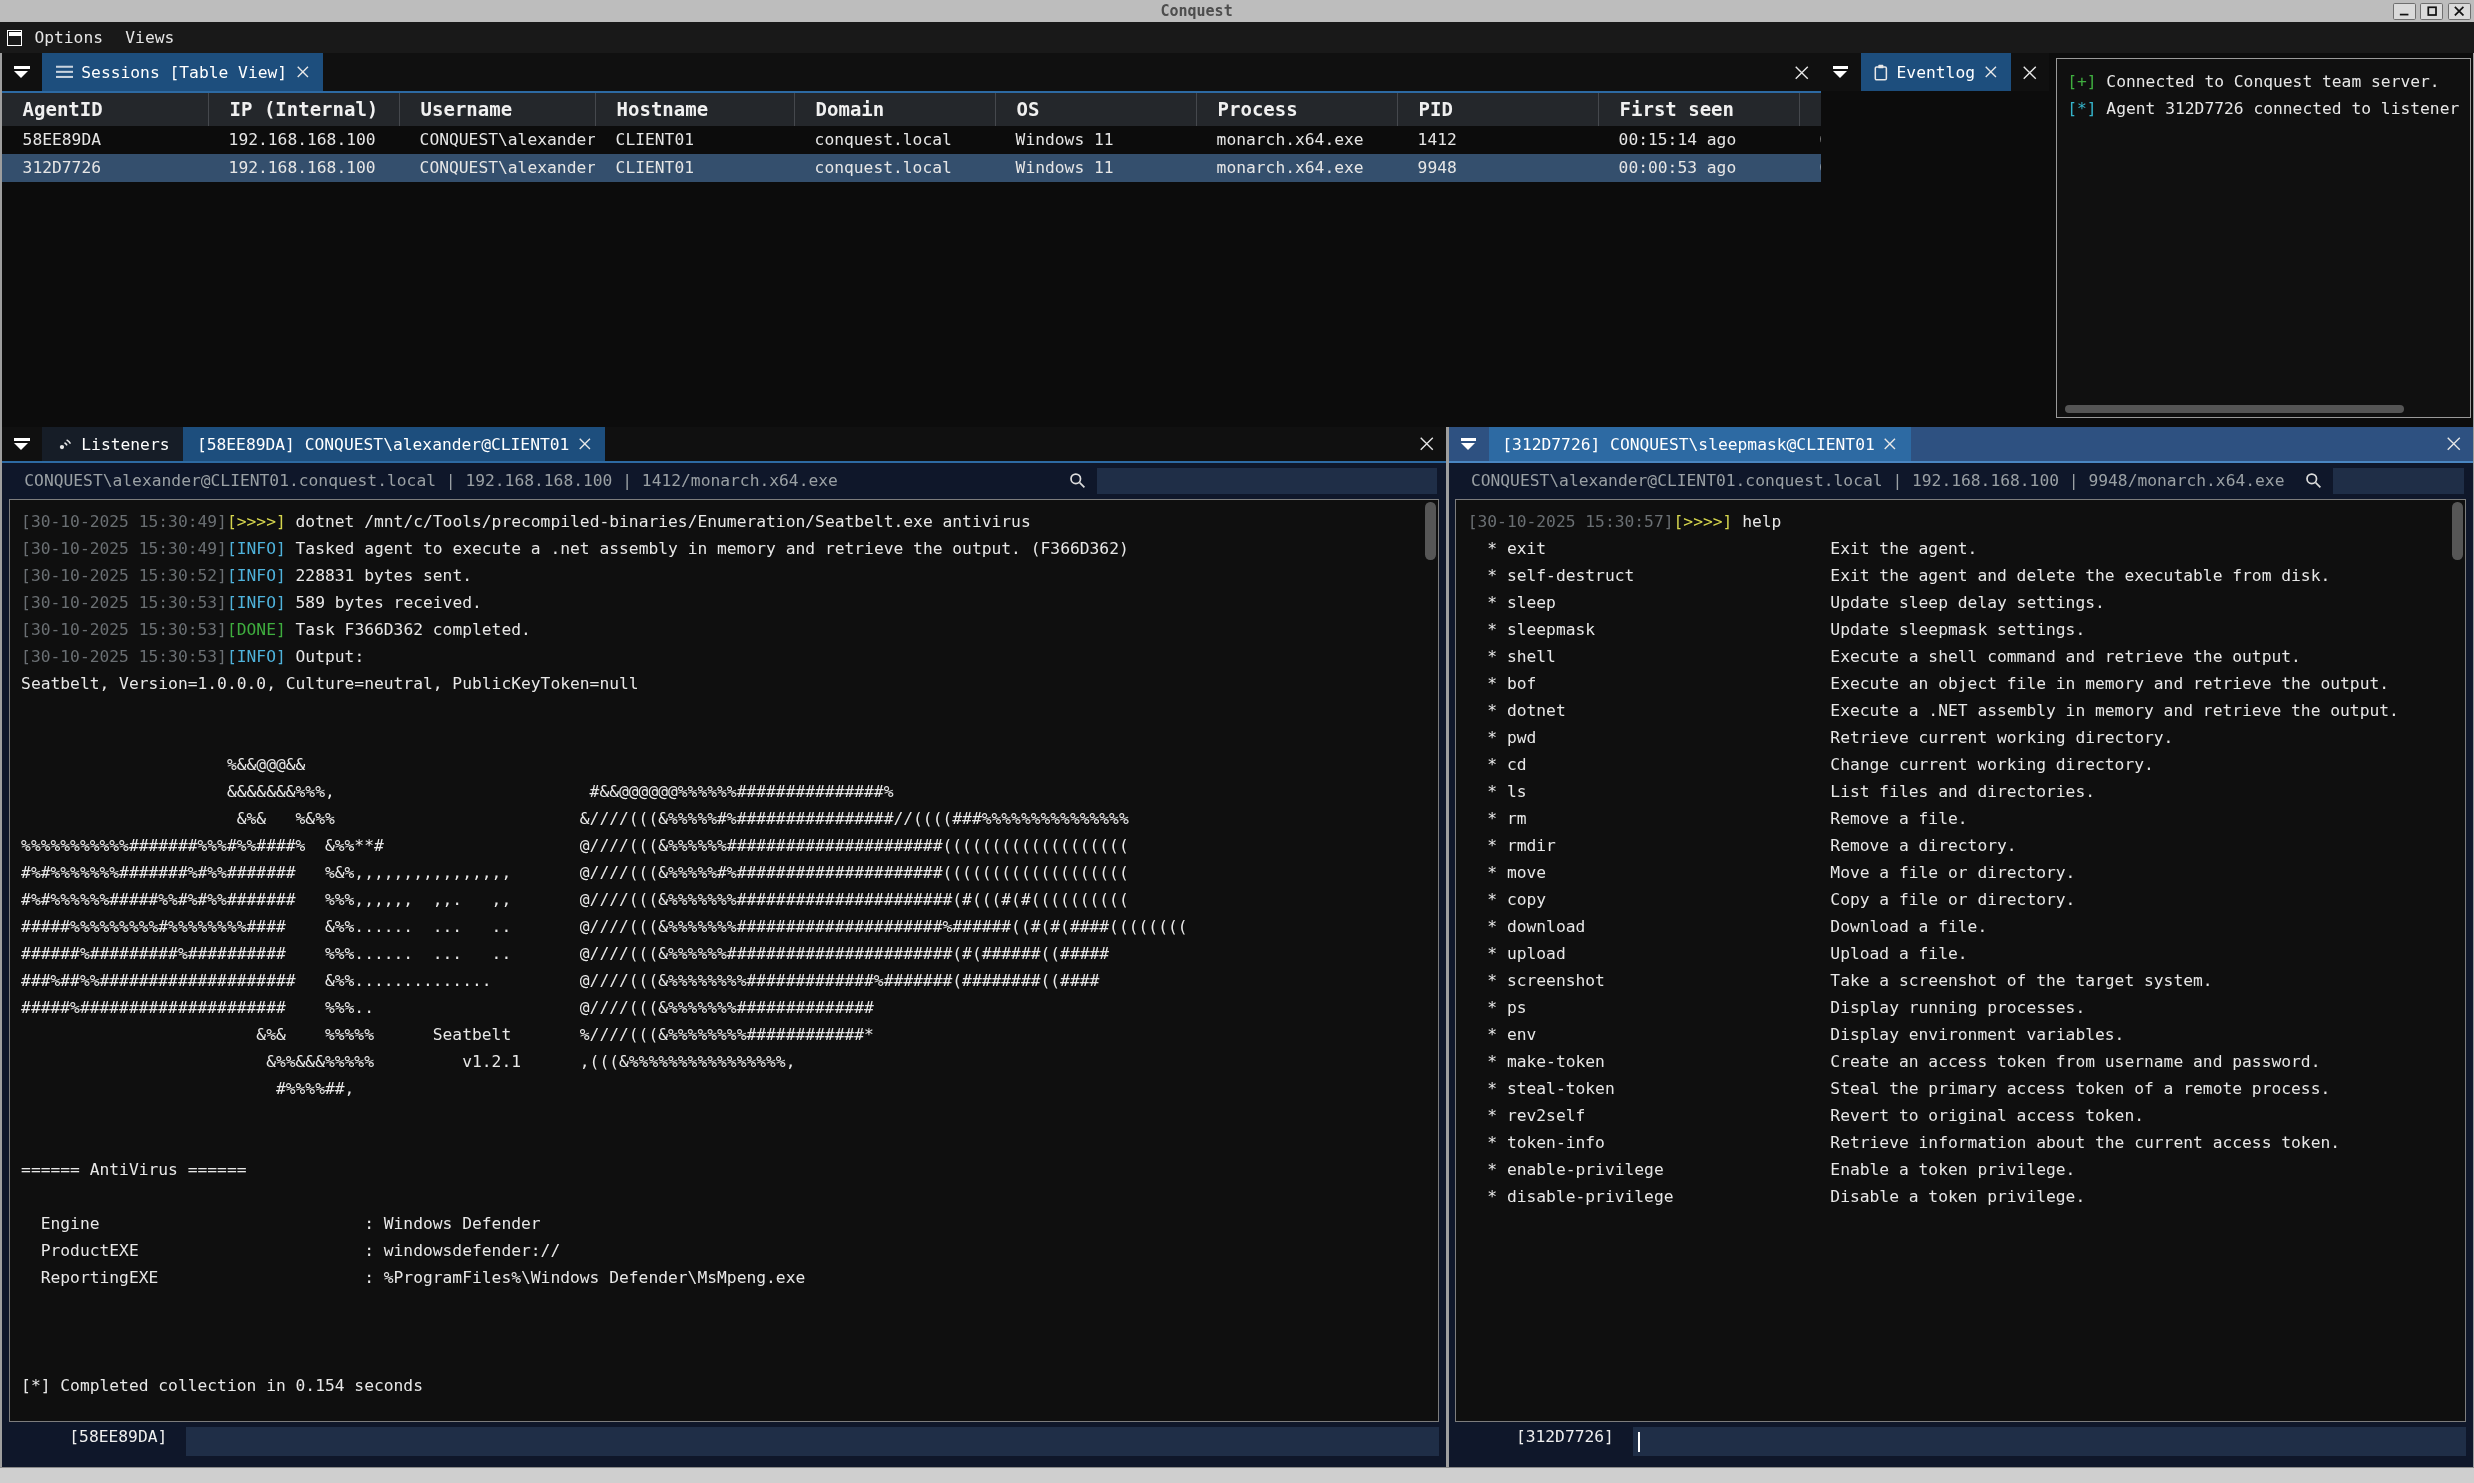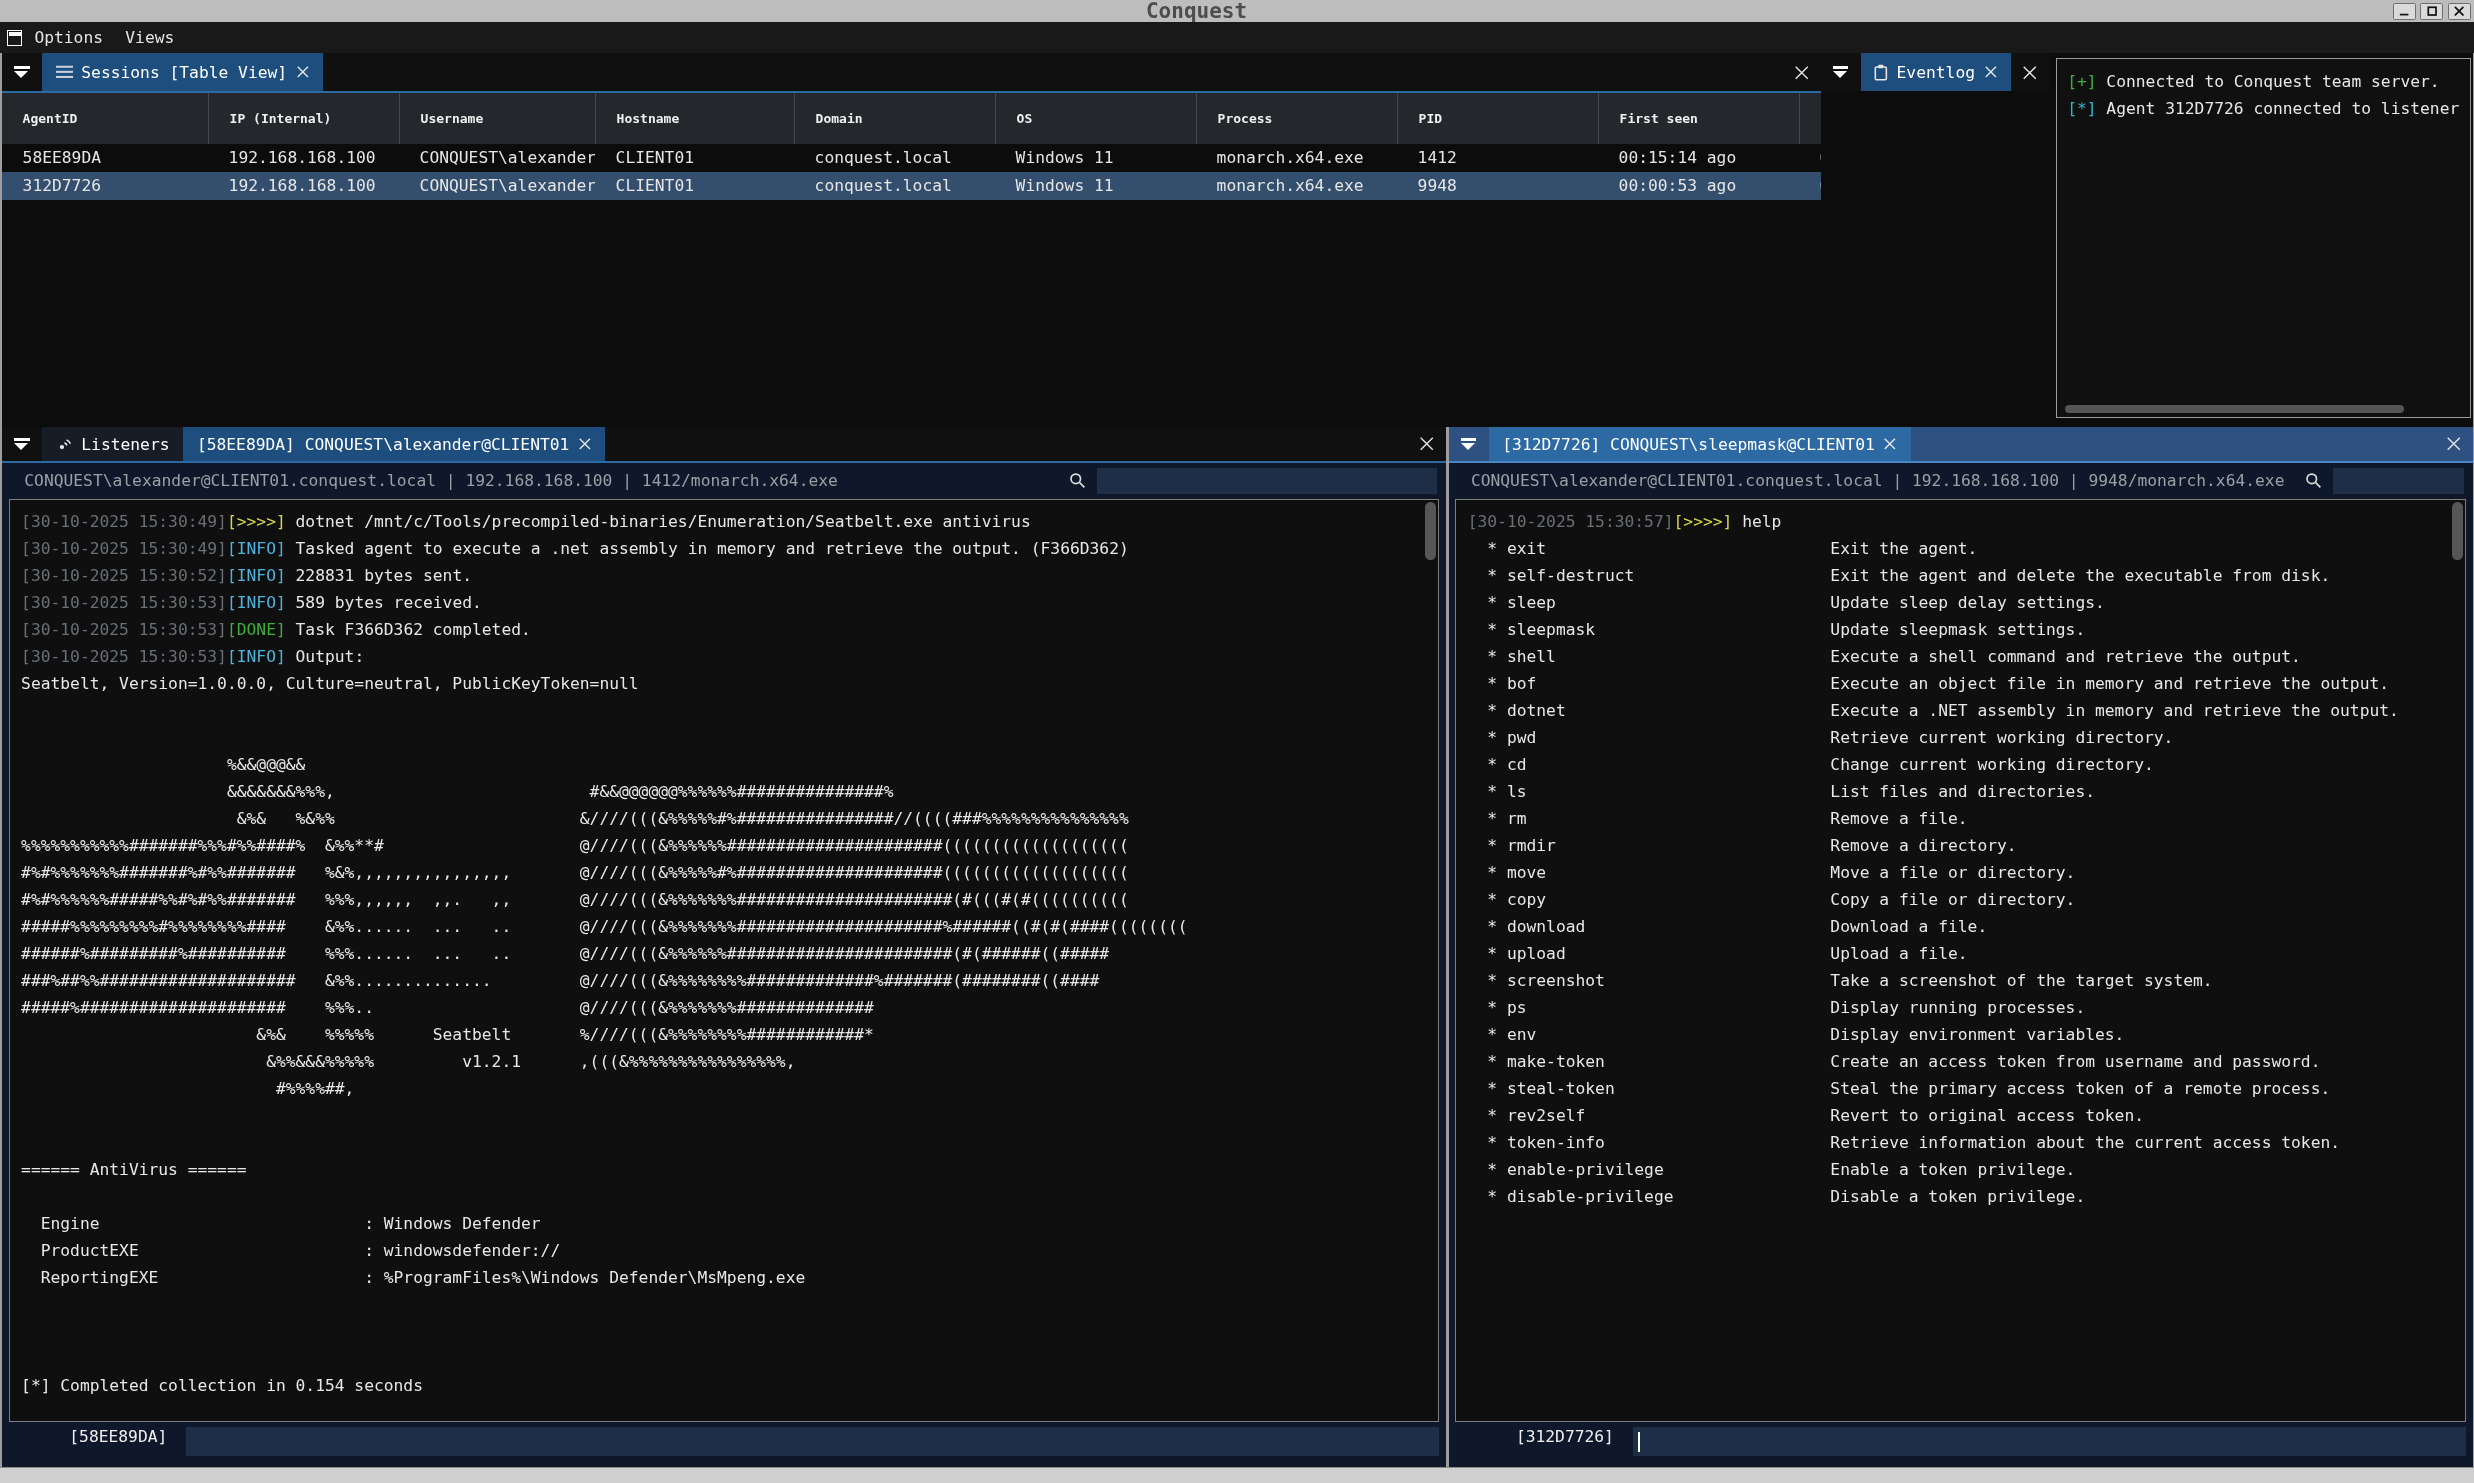--- a/index.html
+++ b/index.html
@@ -1,21 +1,21 @@
 <!DOCTYPE html>
 <html style="font-size:13.7px"><head>
 <meta charset="utf-8">
 <style>
   * { box-sizing: border-box; margin: 0; padding: 0; }
   html,body { width:2475px; height:1483px; overflow:hidden; background:#0c0c0c;
               font-family:"DejaVu Sans Mono", monospace; }
 
   
   .titlebar { height:22.3px; background:#bdbdbd; display:flex; align-items:center; }
-  .tb-title { flex:1; text-align:center; font-weight:bold; font-size:21px; color:#4d4d4d; }
+  .tb-title { flex:1; text-align:center; font-weight:bold; font-size:15px; color:#4d4d4d; }
   .tb-btns { display:flex; gap:4.3px; margin-right:4.3px; }
   .tb-btn { width:23px; height:17px; background:#dadada; border:0.9px solid #6f6f6f;
             border-radius:1.7px; display:flex; align-items:center; justify-content:center; }
   .menubar { height:31px; background:#191919; display:flex; align-items:center; }
   .app-icon { width:15.5px; height:15.5px; border:1.7px solid #fff; margin:0 12px 0 6.9px; position:relative; }
   .app-icon::before { content:""; position:absolute; left:0.9px; top:0.9px; right:0.9px; height:4.3px; background:#fff; }
   .menu-item { color:#e6e6e6; font-size:16.3px; margin-right:22.3px; }
 
   .frame { height:1414px; border-left:2.6px solid #9e9e9e; border-right:2.6px solid #9e9e9e;
            display:flex; flex-direction:column; background:#0c0c0c; }
@@ -38,23 +38,23 @@
   .tab.navy { background:#161d27; }
   .strip-spacer { flex:1; }
   .strip-close { width:38px; display:flex; align-items:center; justify-content:center; }
 
   
   .top-row { height:374px; display:flex; }
   .sessions-panel { width:2195px; display:flex; flex-direction:column; }
   .vdiv-dark { width:3.4px; background:#000; }
   .eventlog-panel { flex:1; display:flex; flex-direction:row; }
 
-  .thead { height:51px; background:#24272b; display:grid; align-items:center;
+  .thead { height:33px; background:#24272b; display:grid; align-items:center;
            grid-template-columns:206px 191px 196px 199px 201px 201px 201px 201px 201px 1fr;
-           font-size:13px; font-weight:bold; color:#f0f0f0; }
+           font-size:19px; font-weight:bold; color:#f0f0f0; }
   .thead .tcell { border-left:0.9px solid #45484d; height:100%; display:flex; align-items:center; }
   .thead .tcell:first-child { border-left:none; }
   .trow { height:28px; display:grid; align-items:center;
           grid-template-columns:206px 191px 196px 199px 201px 201px 201px 201px 201px 1fr;
           font-size:16.3px; color:#e6e6e6; }
   .trow.selected { background:#344f6d; }
   .tcell { padding-left:20.6px; white-space:nowrap; overflow:hidden; }
 
   .event-box { flex:1; margin:5.2px 6.9px 8.6px 6.9px; border:0.9px solid #9a9a9a; background:#101010;
                position:relative; padding:8.6px 10.3px; font-size:16.3px; line-height:27.5px; color:#e8e8e8; }

